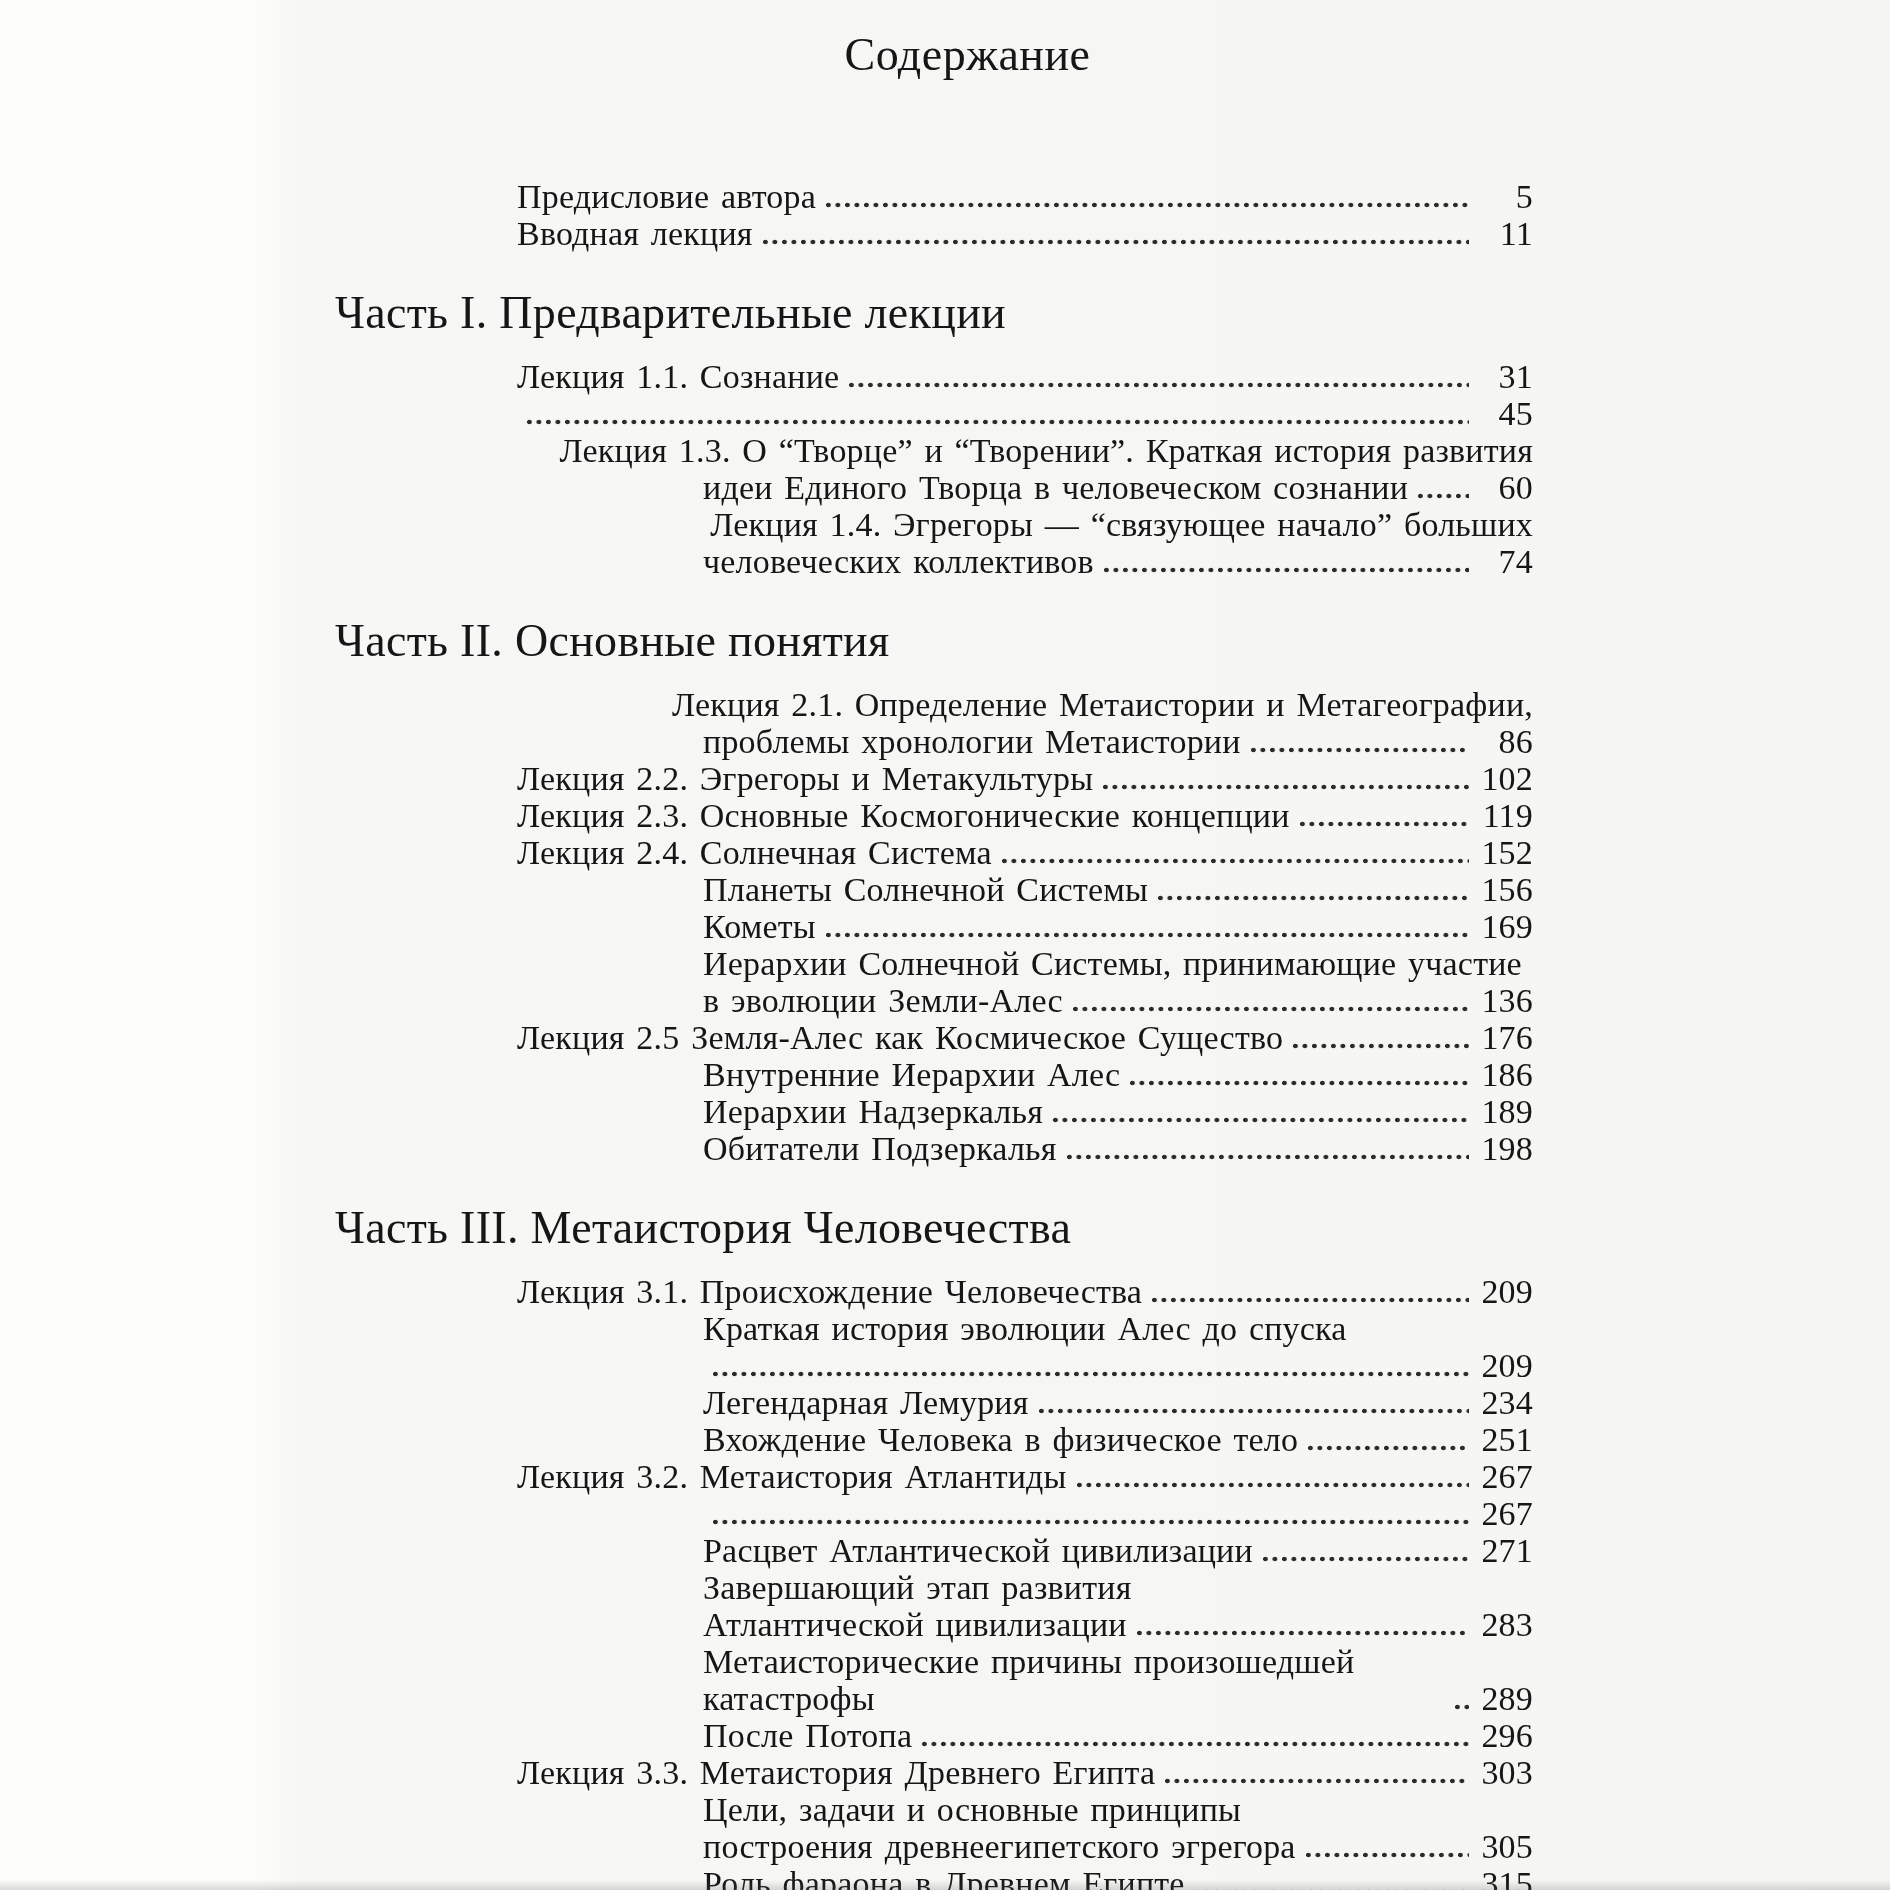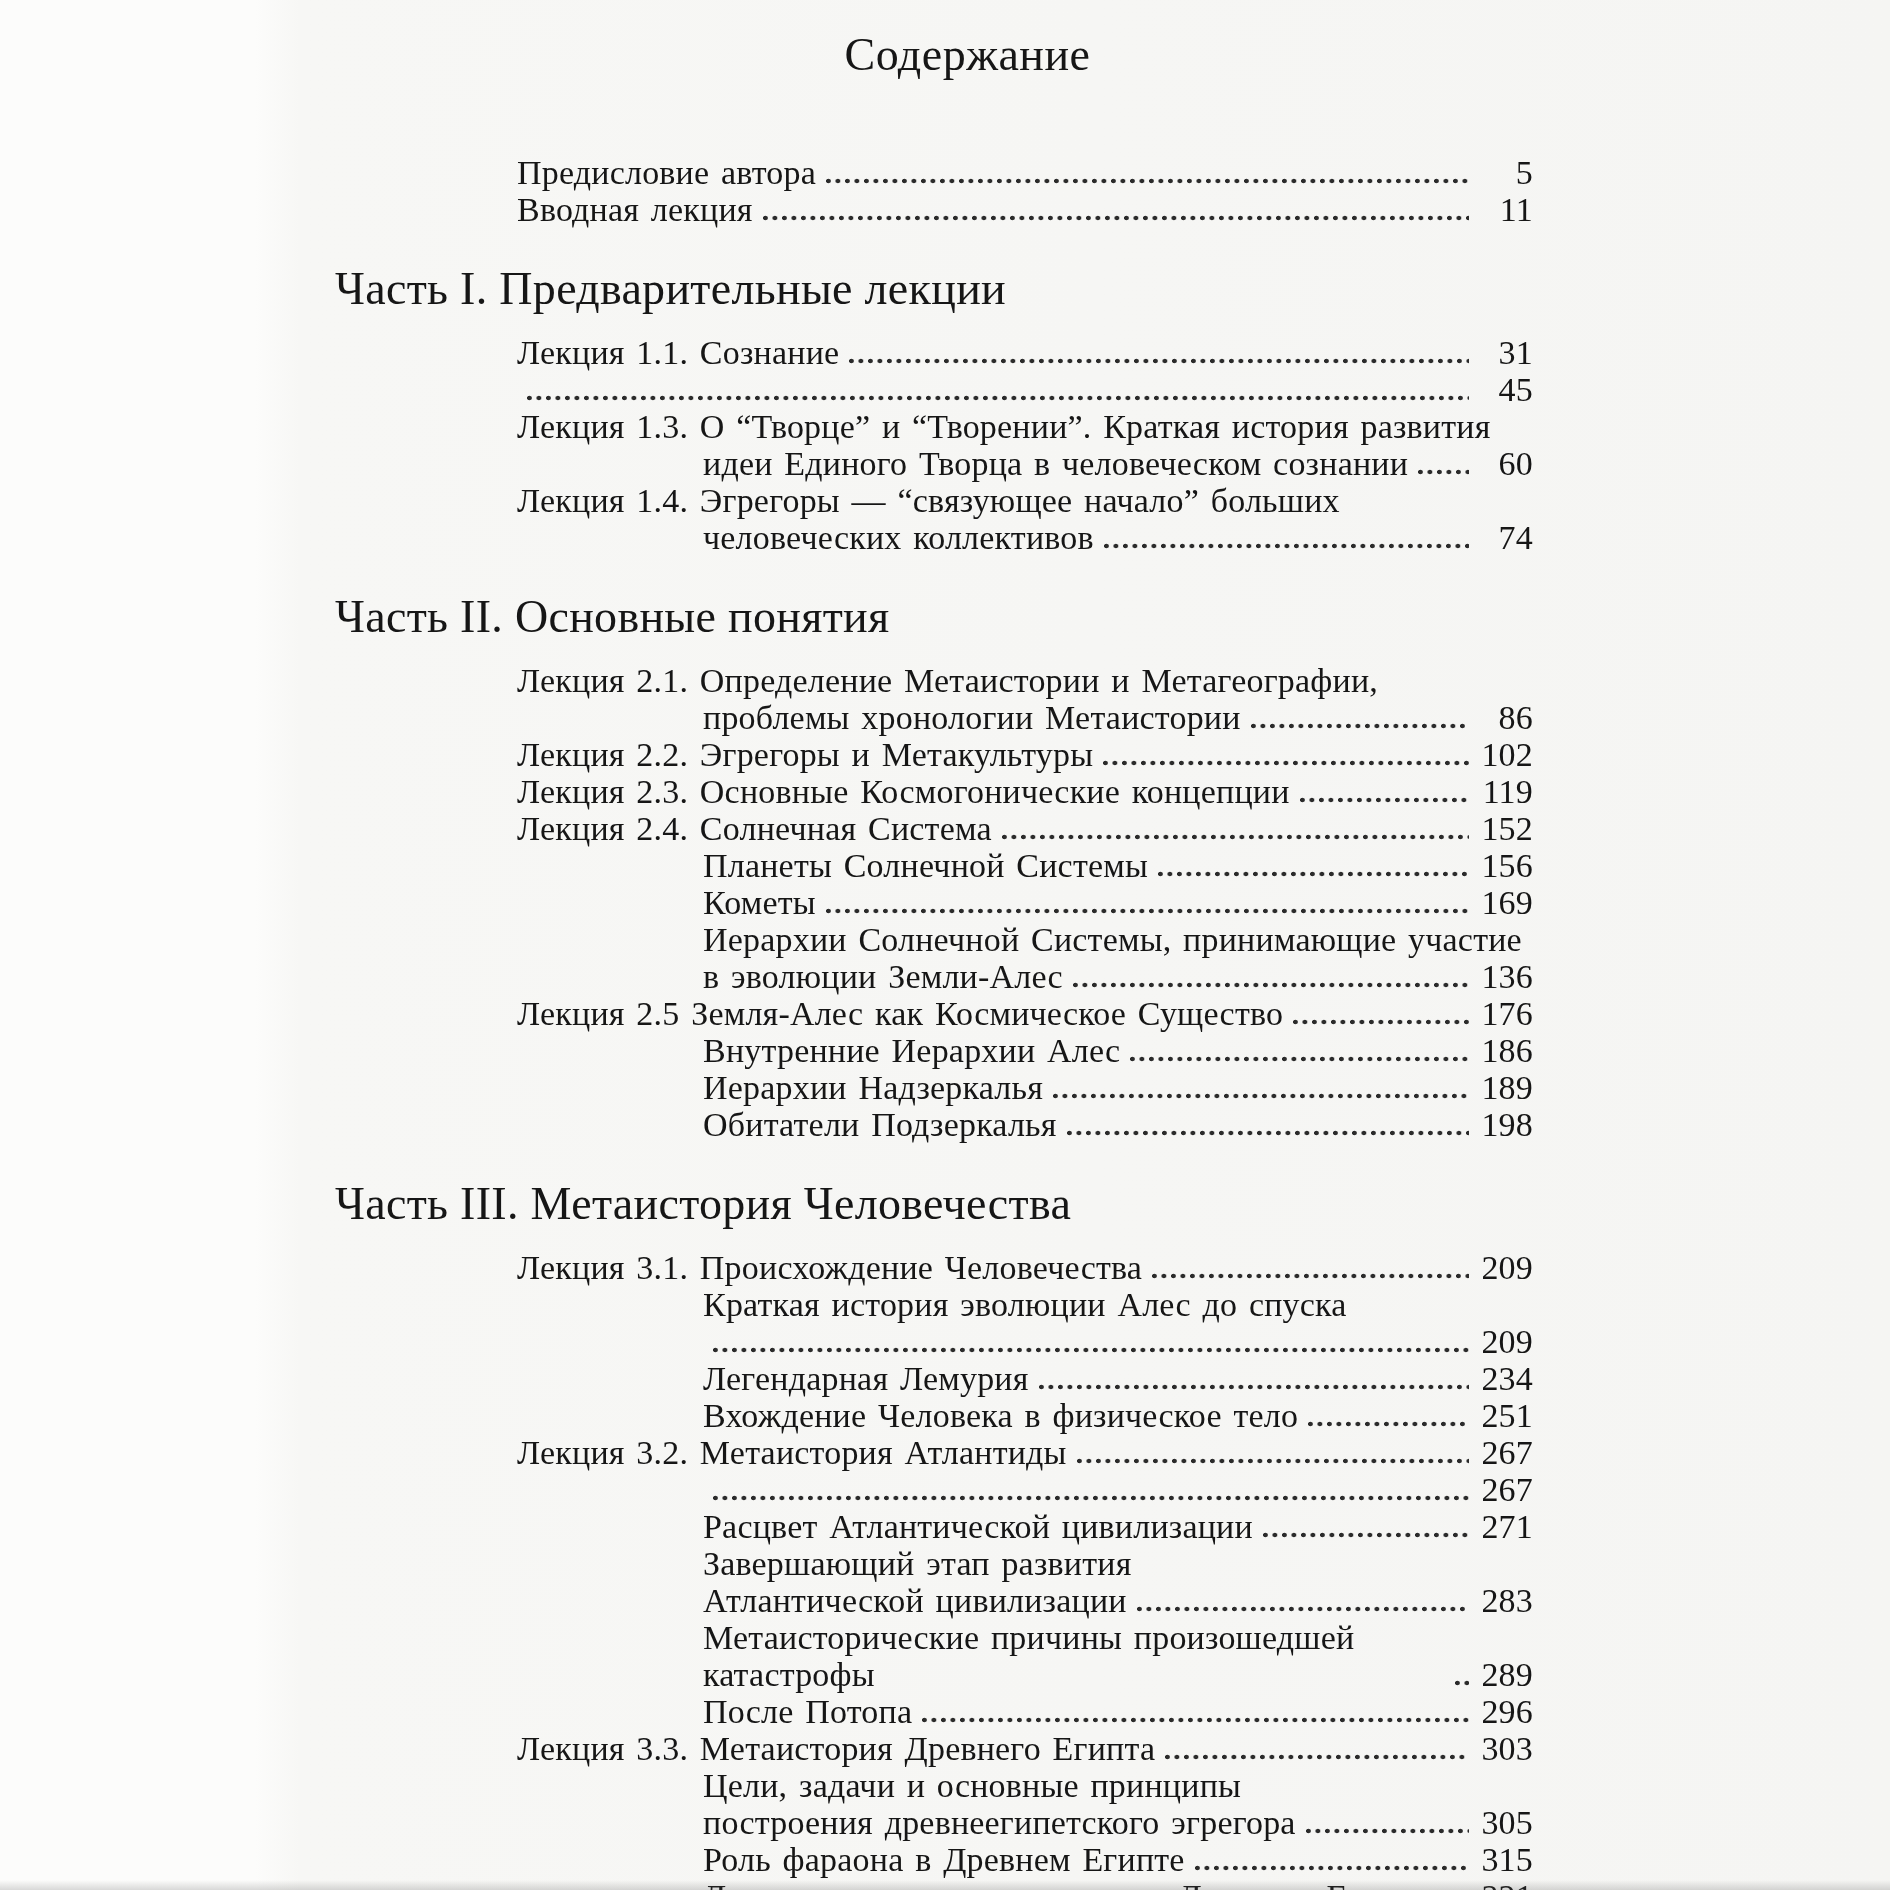--- a/index.html
+++ b/index.html
@@ -24,21 +24,21 @@
     height: 10px;
     background: linear-gradient(180deg, rgba(0,0,0,0) 0%, rgba(90,90,90,0.22) 100%);
     pointer-events: none;
   }
 
   .page-title {
     text-align: center;
     font-size: 46px;
     line-height: 54px;
     padding-top: 28px;
-    margin: 0 0 72px 0;
+    margin: 0 0 96px 0;
     letter-spacing: 0.5px;
     font-weight: normal;
     padding-left: 45px;
   }
 
   .toc {
     margin-left: 335px;
     width: 1198px;
     font-size: 34px;
   }
@@ -51,21 +51,21 @@
     white-space: nowrap;
   }
 
   .row {
     display: flex;
     align-items: flex-end;
     line-height: 37px;
     letter-spacing: 0.2px;
     word-spacing: 3px;
   }
-  .row.indent1 { padding-left: 182px; }
+  .row.indent1 { padding-left: 182px; justify-content: flex-end; }
   .row.indent2 { padding-left: 368px; justify-content: space-between; }
 
   .row-text { white-space: pre-wrap; }
   .row-text .it { }
 
   .dots {
     flex: 1 1 auto;
     min-width: 14px;
     height: 37px;
     margin: 0 6px 0 10px;

